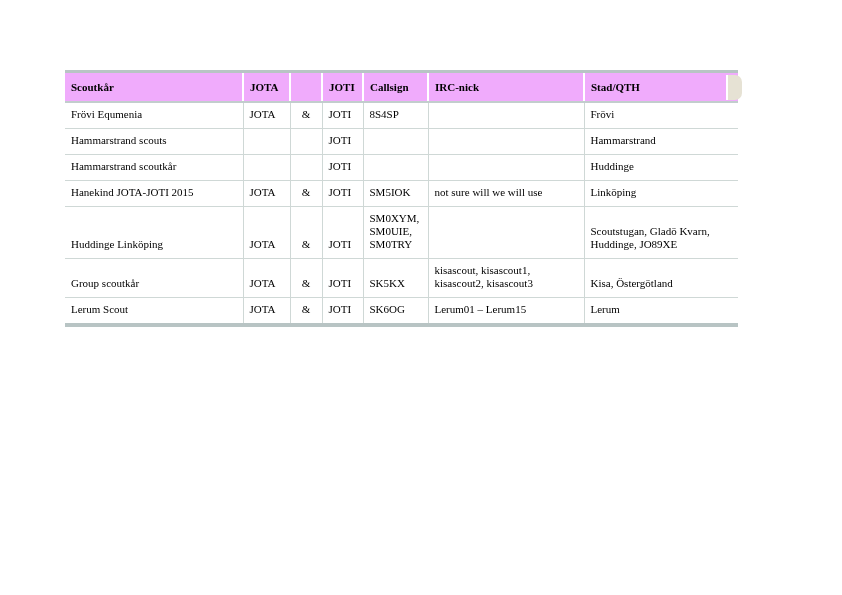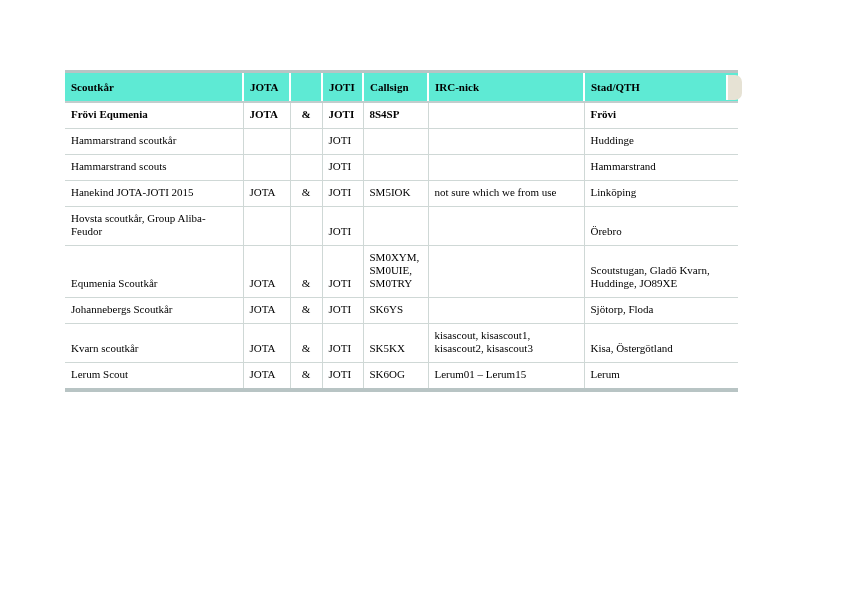--- a/index.html
+++ b/index.html
@@ -22,38 +22,38 @@
   table.scout-table {
     border-collapse: collapse;
     table-layout: fixed;
     width: 673px;
     border-top: 3px solid #b8c4c4;
     border-bottom: 4px solid #b8c4c4;
     font-size: 11px;
     line-height: 13px;
   }
   table.scout-table th {
-    background: #5eead4;
+    background: #f0abfc;
     font-weight: bold;
     text-align: left;
     vertical-align: middle;
     padding: 8px 6px 7px 6px;
     height: 28px;
     border-bottom: 2px solid #c2cdcd;
   }
   table.scout-table th + th { border-left: 2px solid #ffffff; }
   table.scout-table td {
     vertical-align: bottom;
     text-align: left;
     padding: 5px 6px 7px 6px;
     height: 25px;
     border-top: 1px solid #cfd8d6;
   }
   table.scout-table td + td { border-left: 1px solid #cfd8d6; }
-  table.scout-table tbody tr:first-child td { border-top: none; font-weight: bold; }
+  table.scout-table tbody tr:first-child td { border-top: none; }
   table.scout-table .col-amp { text-align: center; }
   
   .header-gap {
     position: absolute;
     left: 661px;
     top: 5px;
     width: 2px;
     height: 25px;
     background: #ffffff;
   }
@@ -97,75 +97,57 @@
           <tr>
             <td class="col-scoutkar">Frövi Equmenia</td>
             <td class="col-jota">JOTA</td>
             <td class="col-amp">&amp;</td>
             <td class="col-joti">JOTI</td>
             <td class="col-callsign">8S4SP</td>
             <td class="col-irc"></td>
             <td class="col-stad">Frövi</td>
           </tr>
           <tr>
+            <td class="col-scoutkar">Hammarstrand scouts</td>
+            <td class="col-jota"></td>
+            <td class="col-amp"></td>
+            <td class="col-joti">JOTI</td>
+            <td class="col-callsign"></td>
+            <td class="col-irc"></td>
+            <td class="col-stad">Hammarstrand</td>
+          </tr>
+          <tr>
             <td class="col-scoutkar">Hammarstrand scoutkår</td>
             <td class="col-jota"></td>
             <td class="col-amp"></td>
             <td class="col-joti">JOTI</td>
             <td class="col-callsign"></td>
             <td class="col-irc"></td>
             <td class="col-stad">Huddinge</td>
           </tr>
           <tr>
-            <td class="col-scoutkar">Hammarstrand scouts</td>
-            <td class="col-jota"></td>
-            <td class="col-amp"></td>
-            <td class="col-joti">JOTI</td>
-            <td class="col-callsign"></td>
-            <td class="col-irc"></td>
-            <td class="col-stad">Hammarstrand</td>
-          </tr>
-          <tr>
             <td class="col-scoutkar">Hanekind JOTA-JOTI 2015</td>
             <td class="col-jota">JOTA</td>
             <td class="col-amp">&amp;</td>
             <td class="col-joti">JOTI</td>
             <td class="col-callsign">SM5IOK</td>
-            <td class="col-irc">not sure which we from use</td>
+            <td class="col-irc">not sure will we will use</td>
             <td class="col-stad">Linköping</td>
           </tr>
           <tr>
-            <td class="col-scoutkar">Hovsta scoutkår, Group Aliba-Feudor</td>
-            <td class="col-jota"></td>
-            <td class="col-amp"></td>
-            <td class="col-joti">JOTI</td>
-            <td class="col-callsign"></td>
-            <td class="col-irc"></td>
-            <td class="col-stad">Örebro</td>
-          </tr>
-          <tr>
-            <td class="col-scoutkar">Equmenia Scoutkår</td>
+            <td class="col-scoutkar">Huddinge Linköping</td>
             <td class="col-jota">JOTA</td>
             <td class="col-amp">&amp;</td>
             <td class="col-joti">JOTI</td>
             <td class="col-callsign">SM0XYM, SM0UIE, SM0TRY</td>
             <td class="col-irc"></td>
             <td class="col-stad">Scoutstugan, Gladö Kvarn, Huddinge,  JO89XE</td>
           </tr>
           <tr>
-            <td class="col-scoutkar">Johannebergs Scoutkår</td>
-            <td class="col-jota">JOTA</td>
-            <td class="col-amp">&amp;</td>
-            <td class="col-joti">JOTI</td>
-            <td class="col-callsign">SK6YS</td>
-            <td class="col-irc"></td>
-            <td class="col-stad">Sjötorp, Floda</td>
-          </tr>
-          <tr>
-            <td class="col-scoutkar">Kvarn scoutkår</td>
+            <td class="col-scoutkar">Group scoutkår</td>
             <td class="col-jota">JOTA</td>
             <td class="col-amp">&amp;</td>
             <td class="col-joti">JOTI</td>
             <td class="col-callsign">SK5KX</td>
             <td class="col-irc">kisascout, kisascout1, kisascout2, kisascout3</td>
             <td class="col-stad">Kisa, Östergötland</td>
           </tr>
           <tr>
             <td class="col-scoutkar">Lerum Scout</td>
             <td class="col-jota">JOTA</td>

